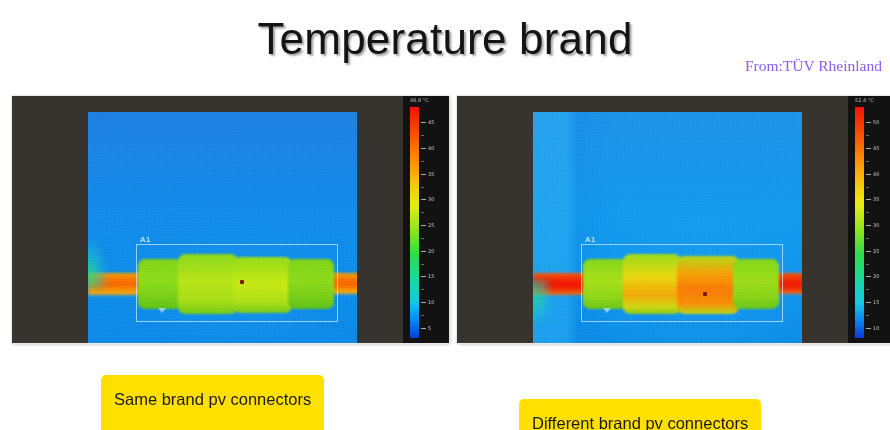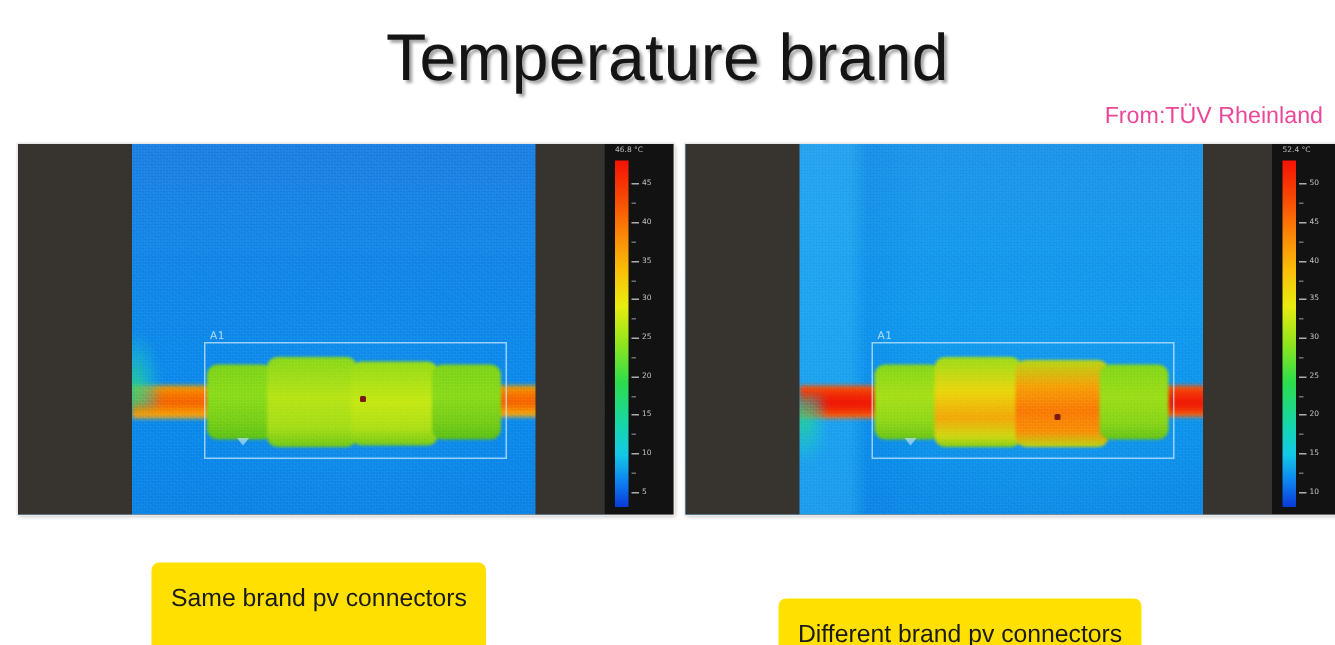--- a/index.html
+++ b/index.html
@@ -27,24 +27,25 @@
     font-weight: 400;
     color: #141414;
     letter-spacing: 0.2px;
     text-shadow: 2px 2px 2px rgba(90,90,90,0.55);
     white-space: nowrap;
   }
 
   #source-credit {
     position: absolute;
     right: 8px;
-    top: 69px;
+    top: 57px;
     font-size: 15.5px;
-    color: #ec4899;
-    white-space: nowrap;
+    color: #8b5cf6;
+    white-space: nowrap;
+    font-family: Liberation Serif, serif;
   }
 
   
   .thermal-panel {
     position: absolute;
     top: 96px;
     width: 437px;
     height: 247px;
     background: #37332f;
     overflow: hidden;
@@ -60,23 +61,24 @@
     height: 100%;
     background: #37332f;
     z-index: 6;
   }
   .matte-left  { left: 0; }
   .matte-right { right: 0; }
 
   
   .ir-field {
     position: absolute;
-    top: 0;
+    top: 16px;
     height: 100%;
     overflow: hidden;
+    font-weight: bold;
   }
 
   
   .grain {
     position: absolute;
     inset: 0;
     opacity: 0.32;
     mix-blend-mode: overlay;
     background-image:
       repeating-linear-gradient(0deg,   rgba(255,255,255,0.10) 0 1px, rgba(0,0,0,0.10) 1px 2px),

